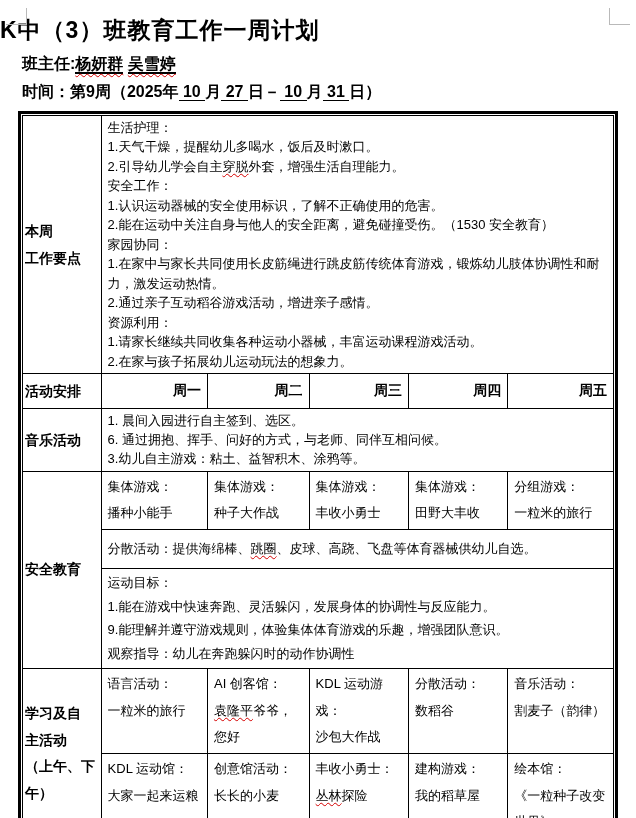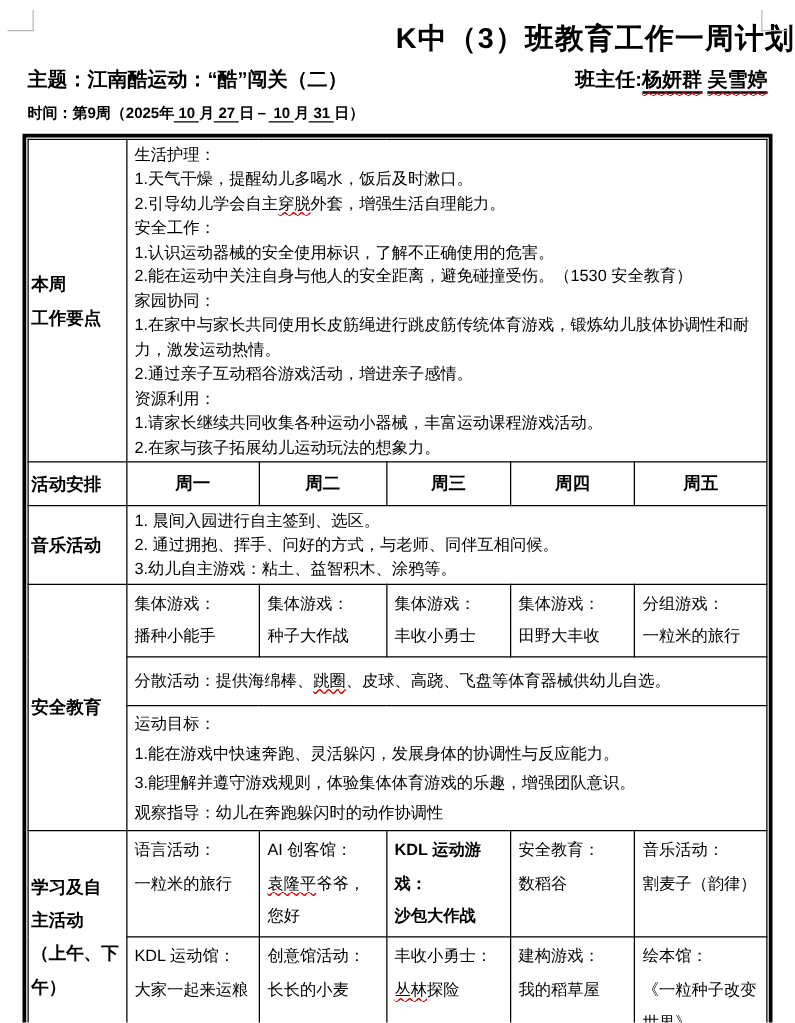--- a/index.html
+++ b/index.html
@@ -5,70 +5,69 @@
   html,body{margin:0;padding:0;}
   body{
     width:636px;height:818px;background:#ffffff;position:relative;overflow:hidden;
     font-family:"Liberation Sans","DejaVu Sans",sans-serif;color:#000;
     -webkit-font-smoothing:antialiased;
   }
   .crop-mark{position:absolute;top:8px;width:20px;height:16px;}
   .crop-mark.left{left:6px;border-right:1px solid #b9b9b9;border-bottom:1px solid #b9b9b9;}
   .crop-mark.right{right:6px;border-left:1px solid #b9b9b9;border-bottom:1px solid #b9b9b9;}
   .title{
-    margin-top:16px;text-align:right;font-size:23px;font-weight:bold;line-height:1.25;
+    margin-top:16px;text-align:left;font-size:23px;font-weight:bold;line-height:1.25;
     letter-spacing:1px;
   }
   .meta{display:flex;justify-content:space-between;align-items:baseline;
     margin:9px 22px 0 22px;font-size:16px;font-weight:bold;}
-  .meta2{margin:7px 22px 0 22px;font-size:12px;font-weight:bold;}
+  .meta2{margin:7px 22px 0 22px;font-size:16px;font-weight:bold;}
   .name-u{
     border-bottom:2px solid #000;
     text-decoration:underline wavy #d40000 1px;
     text-underline-offset:4px;
     padding-bottom:0px;
   }
   .du{border-bottom:1.5px solid #000;white-space:pre;}
   .sq{
     text-decoration:underline wavy #d40000 1px;
     text-underline-offset:2px;
   }
   .table-frame{margin:8px 18px 0 18px;border:3px solid #000;padding:1px;}
   table{width:100%;border-collapse:collapse;table-layout:fixed;}
   td{border:1px solid #000;padding:2px 6px;font-size:13px;vertical-align:top;overflow:hidden;margin-left:12px;}
   td.label{
     text-align:left;vertical-align:middle;font-weight:bold;font-size:14px;
     line-height:1.9;white-space:pre-line;padding:2px 2px;
   }
-  td.dayhead{text-align:center;vertical-align:middle;font-weight:bold;font-size:14px;}
+  td.dayhead{text-align:right;vertical-align:middle;font-weight:bold;font-size:14px;}
   .tight{line-height:1.5;white-space:pre-line;}
   .mid15{line-height:1.47;white-space:pre-line;vertical-align:middle;}
   .loose{line-height:2.05;white-space:pre-line;}
   .goals{line-height:1.83;white-space:pre-line;}
   td.vmid{vertical-align:middle;}
-  .boldcell{font-weight:bold;}
+  .boldcell{font-weight:normal;}
   tr.r-weekly{height:255px;}
   tr.r-days{height:35px;}
   tr.r-morning{height:58px;}
   tr.r-games{height:55px;}
   tr.r-scatter{height:39px;}
   tr.r-goals{height:95px;}
   tr.r-learn1{height:75px;}
   tr.r-learn2{height:82px;}
 </style>
 </head>
 <body>
 
 <div class="crop-mark left"></div>
 <div class="crop-mark right"></div>
 
 <div class="title">K中（3）班教育工作一周计划</div>
 
 <div class="meta">
-  <span>主题：江南酷运动：“酷”闯关（二）</span>
   <span>
     <span>班主任:</span><span class="name-u">杨妍群</span>
     <span class="name-u">吴雪婷</span>
   </span>
 </div>
 
 <div class="meta2">
   <span>时间：第9周（2025年</span><span class="du"> 10 </span><span>月</span><span class="du"> 27 </span><span>日－</span><span class="du"> 10 </span><span>月</span><span class="du"> 31 </span><span>日）</span>
 </div>
 
@@ -106,21 +105,21 @@
     <td class="dayhead">周一</td>
     <td class="dayhead">周二</td>
     <td class="dayhead">周三</td>
     <td class="dayhead">周四</td>
     <td class="dayhead">周五</td>
   </tr>
 
   <tr class="r-morning">
     <td class="label">音乐活动</td>
     <td colspan="5" class="mid15">1. 晨间入园进行自主签到、选区。
-2. 通过拥抱、挥手、问好的方式，与老师、同伴互相问候。
+6. 通过拥抱、挥手、问好的方式，与老师、同伴互相问候。
 3.幼儿自主游戏：粘土、益智积木、涂鸦等。</td>
   </tr>
 
   <tr class="r-games">
     <td class="label" rowspan="3">安全教育</td>
     <td class="loose">集体游戏：
 播种小能手</td>
     <td class="loose">集体游戏：
 种子大作战</td>
     <td class="loose">集体游戏：
@@ -131,36 +130,36 @@
 一粒米的旅行</td>
   </tr>
 
   <tr class="r-scatter">
     <td colspan="5" class="vmid"><span>分散活动：提供海绵棒、</span><span class="sq">跳圈</span><span>、皮球、高跷、飞盘等体育器械供幼儿自选。</span></td>
   </tr>
 
   <tr class="r-goals">
     <td colspan="5" class="goals">运动目标：
 1.能在游戏中快速奔跑、灵活躲闪，发展身体的协调性与反应能力。
-3.能理解并遵守游戏规则，体验集体体育游戏的乐趣，增强团队意识。
+9.能理解并遵守游戏规则，体验集体体育游戏的乐趣，增强团队意识。
 观察指导：幼儿在奔跑躲闪时的动作协调性</td>
   </tr>
 
   <tr class="r-learn1">
     <td class="label" rowspan="2">学习及自
 主活动
 （上午、下
 午）</td>
     <td class="loose">语言活动：
 一粒米的旅行</td>
     <td class="loose"><span>AI 创客馆：
 </span><span class="sq">袁隆平</span><span>爷爷，您好</span></td>
     <td class="loose boldcell">KDL 运动游戏：
 沙包大作战</td>
-    <td class="loose">安全教育：
+    <td class="loose">分散活动：
 数稻谷</td>
     <td class="loose">音乐活动：
 割麦子（韵律）</td>
   </tr>
 
   <tr class="r-learn2">
     <td class="loose">KDL 运动馆：
 大家一起来运粮</td>
     <td class="loose">创意馆活动：
 长长的小麦</td>

